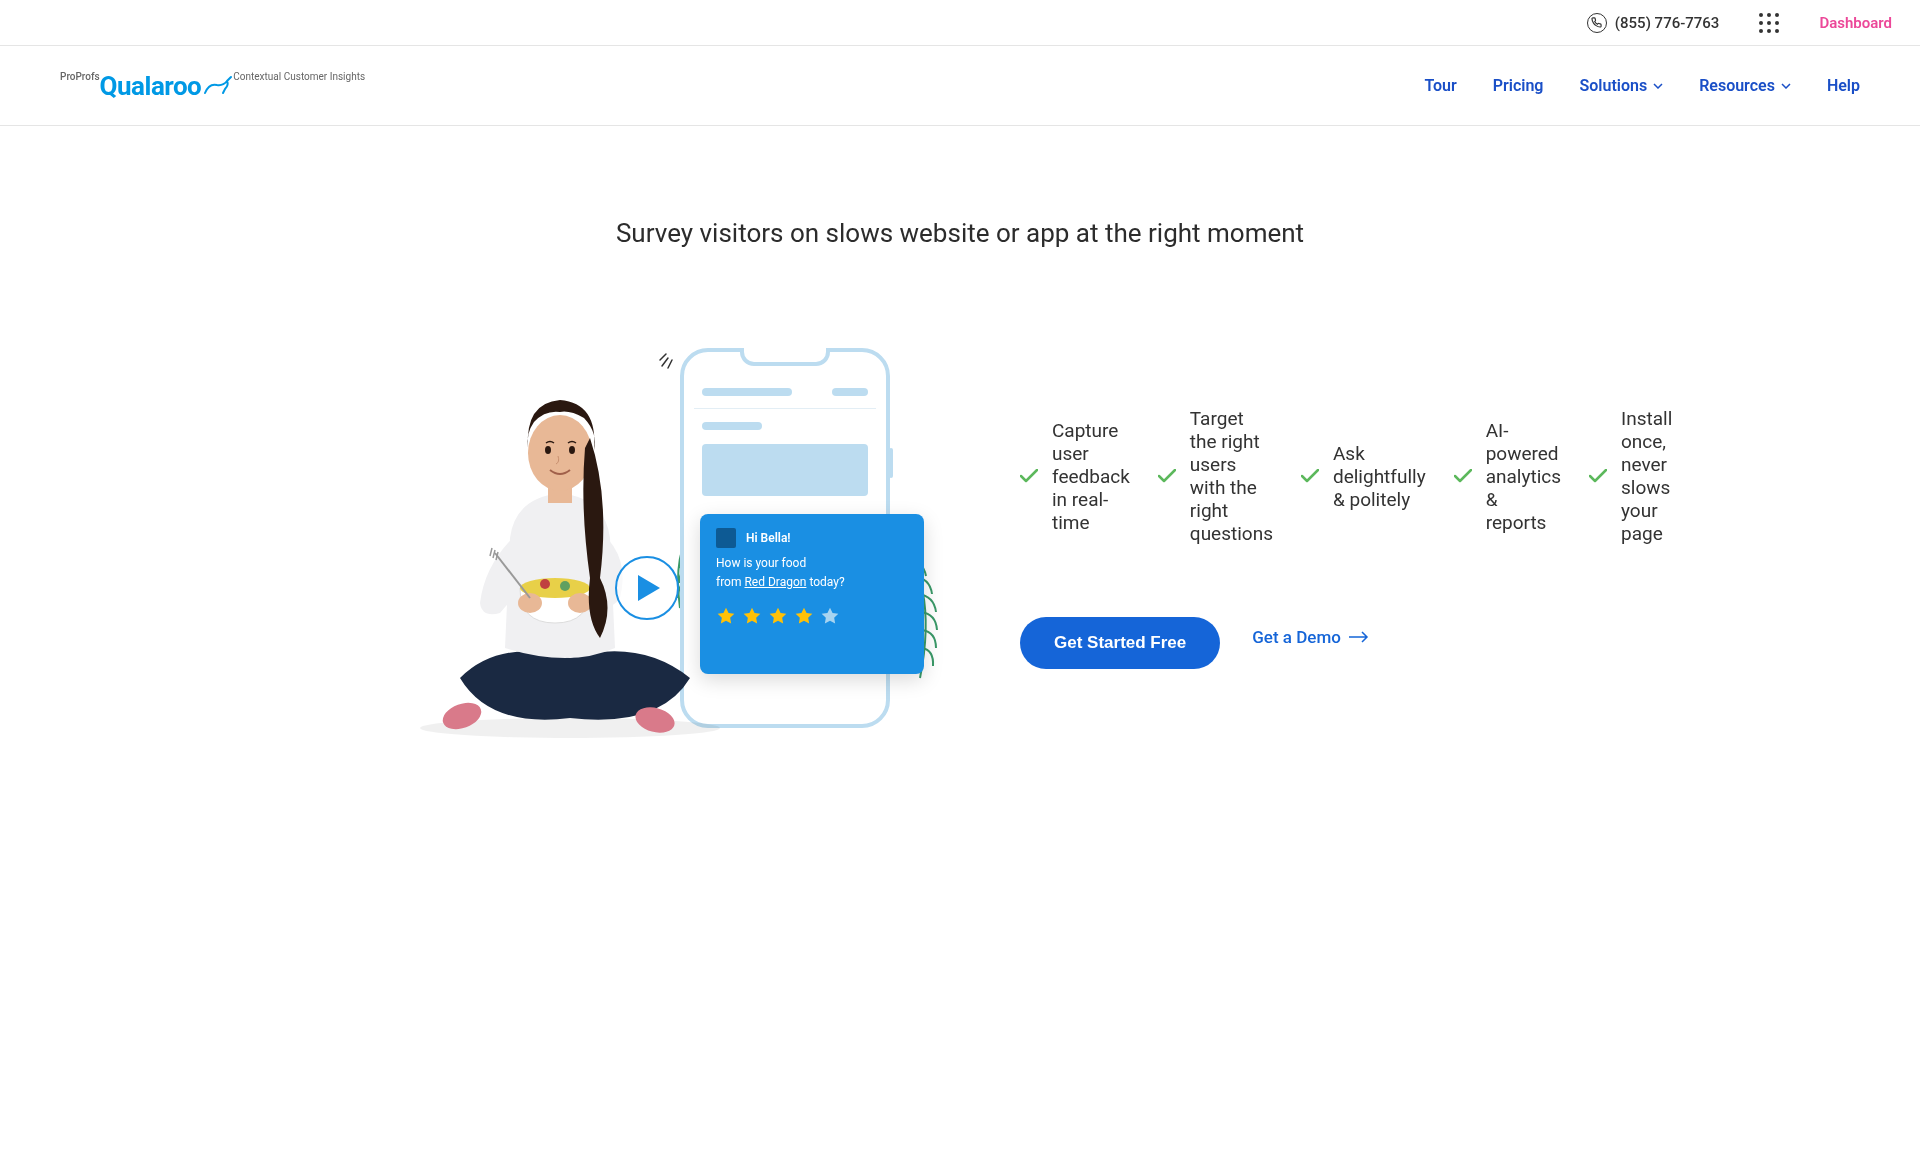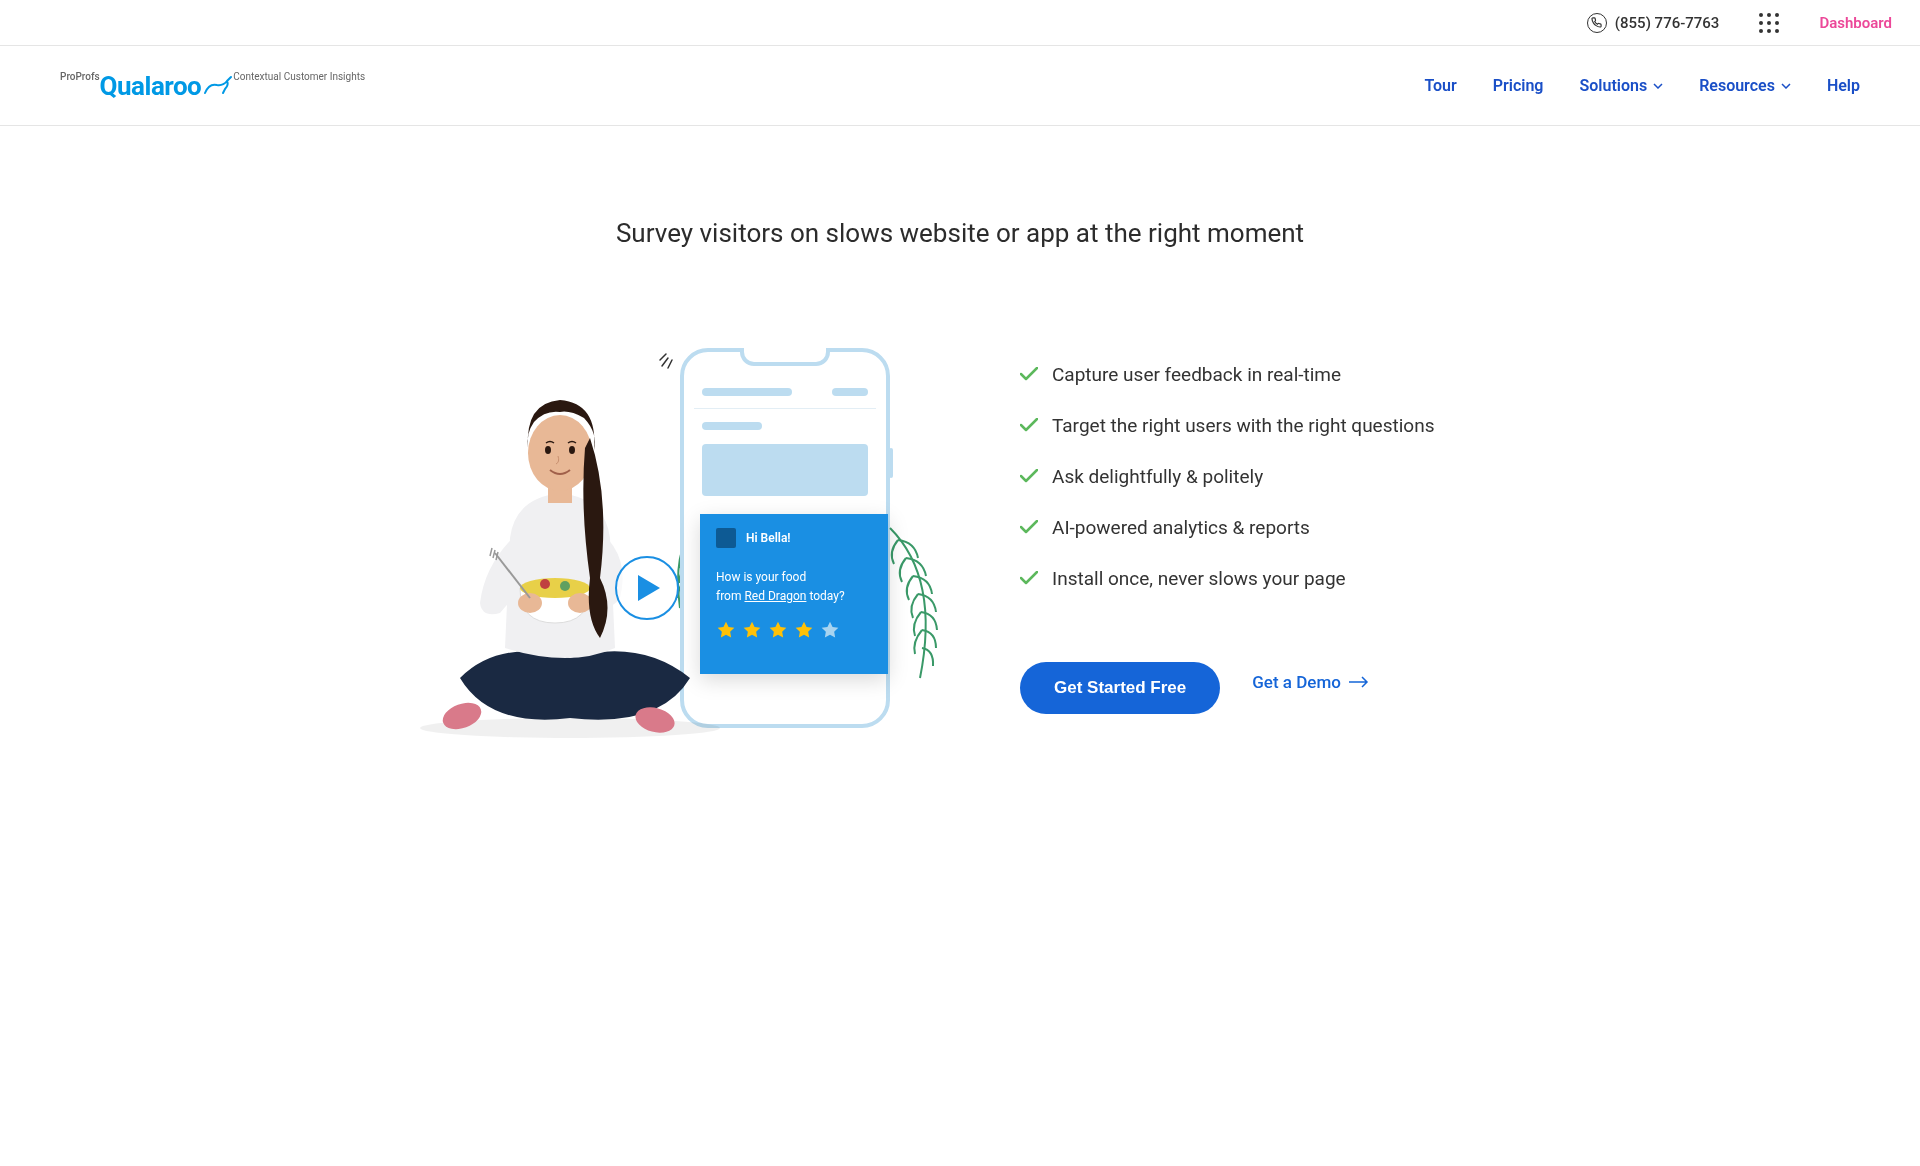--- a/index.html
+++ b/index.html
@@ -39,43 +39,43 @@
 .phone { position: absolute; left: 280px; top: 10px; width: 210px; height: 380px; border: 4px solid #bcdcf0; border-radius: 28px; background: #fff; }
 .phone-notch { position: absolute; top: -4px; left: 50%; transform: translateX(-50%); width: 90px; height: 18px; background: #fff; border: 4px solid #bcdcf0; border-top: none; border-radius: 0 0 14px 14px; }
 .phone-line1 { position: absolute; top: 36px; left: 18px; width: 90px; height: 8px; background: #bcdcf0; border-radius: 4px; }
 .phone-line2 { position: absolute; top: 36px; right: 18px; width: 36px; height: 8px; background: #bcdcf0; border-radius: 4px; }
 .phone-sep { position: absolute; top: 56px; left: 10px; right: 10px; height: 1px; background: #e3eef5; }
 .phone-line3 { position: absolute; top: 70px; left: 18px; width: 60px; height: 8px; background: #bcdcf0; border-radius: 4px; }
 .phone-box { position: absolute; top: 92px; left: 18px; right: 18px; height: 52px; background: #bcdcf0; border-radius: 4px; }
 .phone-btn-r { position: absolute; right: -7px; top: 96px; width: 4px; height: 30px; background: #bcdcf0; border-radius: 2px; }
 
 
-.survey-card { position: absolute; left: 300px; top: 176px; width: 188px; height: 160px; background: #1a8fe3; border-radius: 0; padding: 14px 16px; color: #fff; box-shadow: 0 6px 20px rgba(0,0,0,0.15); }
+.survey-card { position: absolute; left: 300px; top: 176px; width: 224px; height: 160px; background: #1a8fe3; border-radius: 8px; padding: 14px 16px; color: #fff; box-shadow: 0 6px 20px rgba(0,0,0,0.15); }
 .survey-row { display: flex; align-items: center; gap: 10px; }
 .survey-avatar { width: 20px; height: 20px; background: #0d5a94; border-radius: 2px; }
 .survey-greeting { font-size: 12px; font-weight: 600; }
-.survey-q { font-size: 12px; margin-top: 20px; line-height: 1.6; }
+.survey-q { font-size: 12px; margin-top: 6px; line-height: 1.6; }
 .survey-q .underline { text-decoration: underline; }
 .stars { display: flex; gap: 6px; margin-top: 14px; }
 .star { width: 20px; height: 20px; }
 
 
 .person { position: absolute; left: 0; bottom: 0; width: 320px; height: 360px; }
 .play-btn { position: absolute; left: 215px; top: 218px; width: 64px; height: 64px; border: 2px solid #1a8fe3; border-radius: 50%; background: rgba(255,255,255,0.6); display: flex; align-items: center; justify-content: center; }
 .play-btn svg { margin-left: 4px; }
 
 
 .leaf { position: absolute; }
 
 
 .sparks { position: absolute; left: 258px; top: 8px; }
 
 
 .features { flex: 1; text-align: left; }
-.feature-list { list-style: none; display: flex; flex-direction: column; gap: 28px; }
+.feature-list { list-style: none; display: flex; flex-direction: row; gap: 28px; }
 .feature-item { display: flex; align-items: center; gap: 14px; font-size: 19px; color: #333; }
 .check-icon { flex-shrink: 0; }
 .cta-row { display: flex; align-items: center; gap: 32px; margin-top: 60px; }
 .cta-primary { background: #1565d8; color: #fff; border: none; padding: 16px 34px; border-radius: 30px; font-size: 17px; font-weight: 600; cursor: pointer; margin-top: 12px; }
 .cta-secondary { color: #1565d8; font-size: 17px; font-weight: 500; text-decoration: none; display: flex; align-items: center; gap: 8px; }
 </style>
 </head>
 <body>
 
 <div class="topbar">

